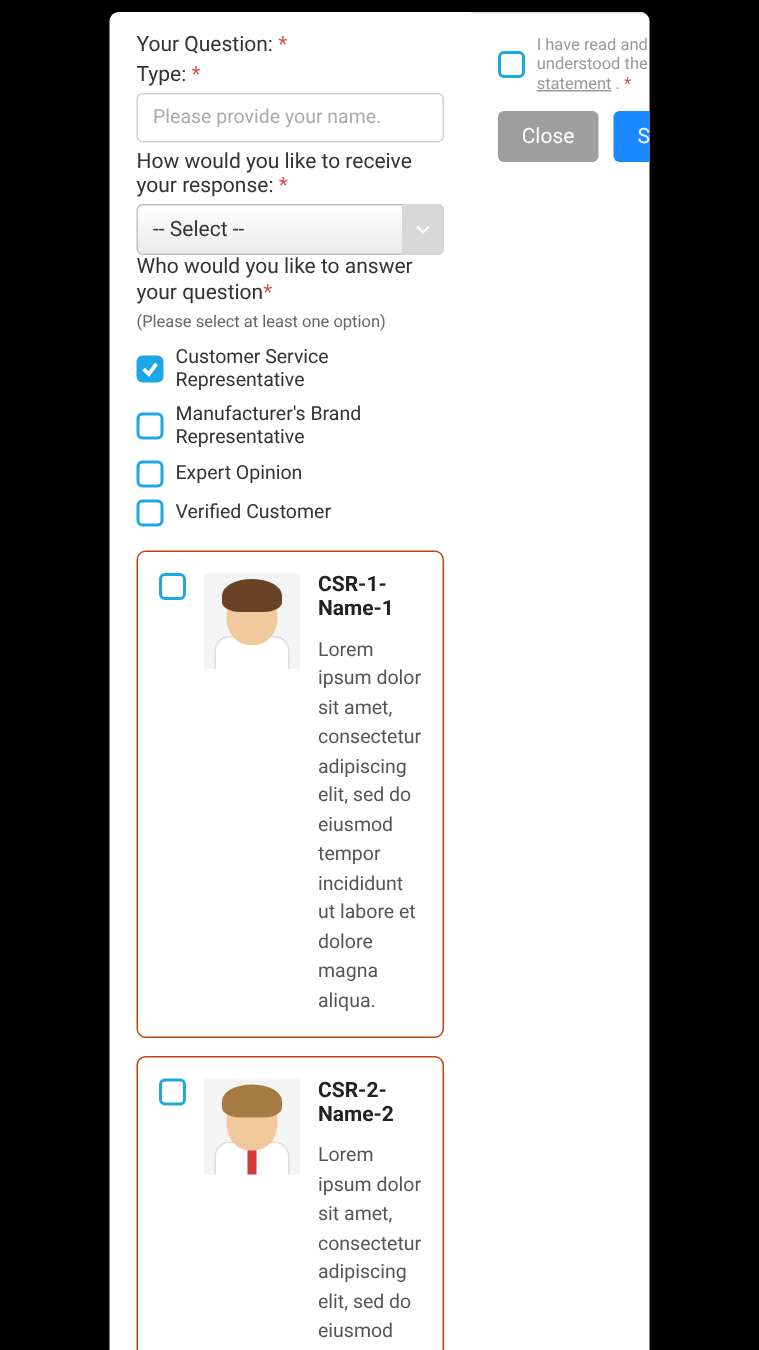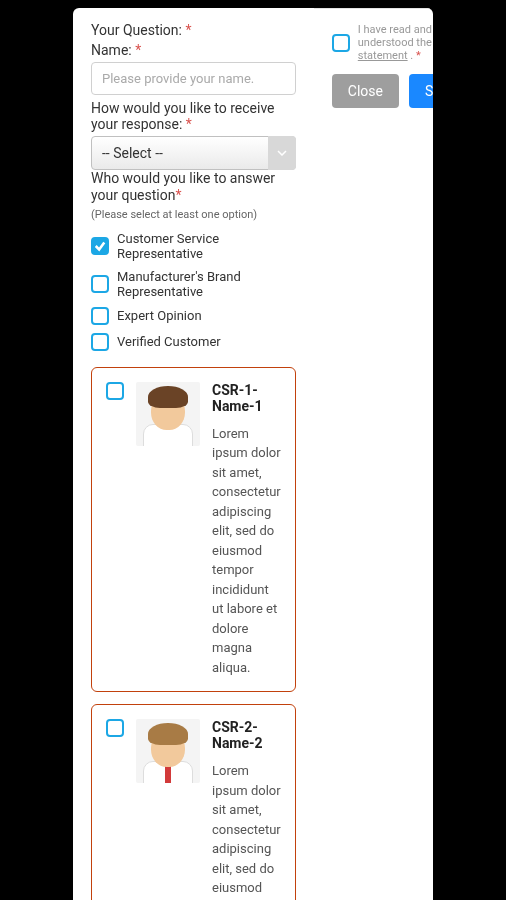--- a/index.html
+++ b/index.html
@@ -259,21 +259,21 @@
 <div class="modal">
 
   <div class="modal-body">
 
     <label class="form-label">
       <span>Your Question:</span>
       <span class="req">*</span>
     </label>
 
     <label class="form-label">
-      <span>Name:</span>
+      <span>Type:</span>
       <span class="req">*</span>
     </label>
     <input class="input" type="text" placeholder="Please provide your name." style="">
 
     <label class="form-label">
       <span>How would you like to receive your response:</span>
       <span class="req">*</span>
     </label>
     <div class="select-wrap">
       <select class="select">

